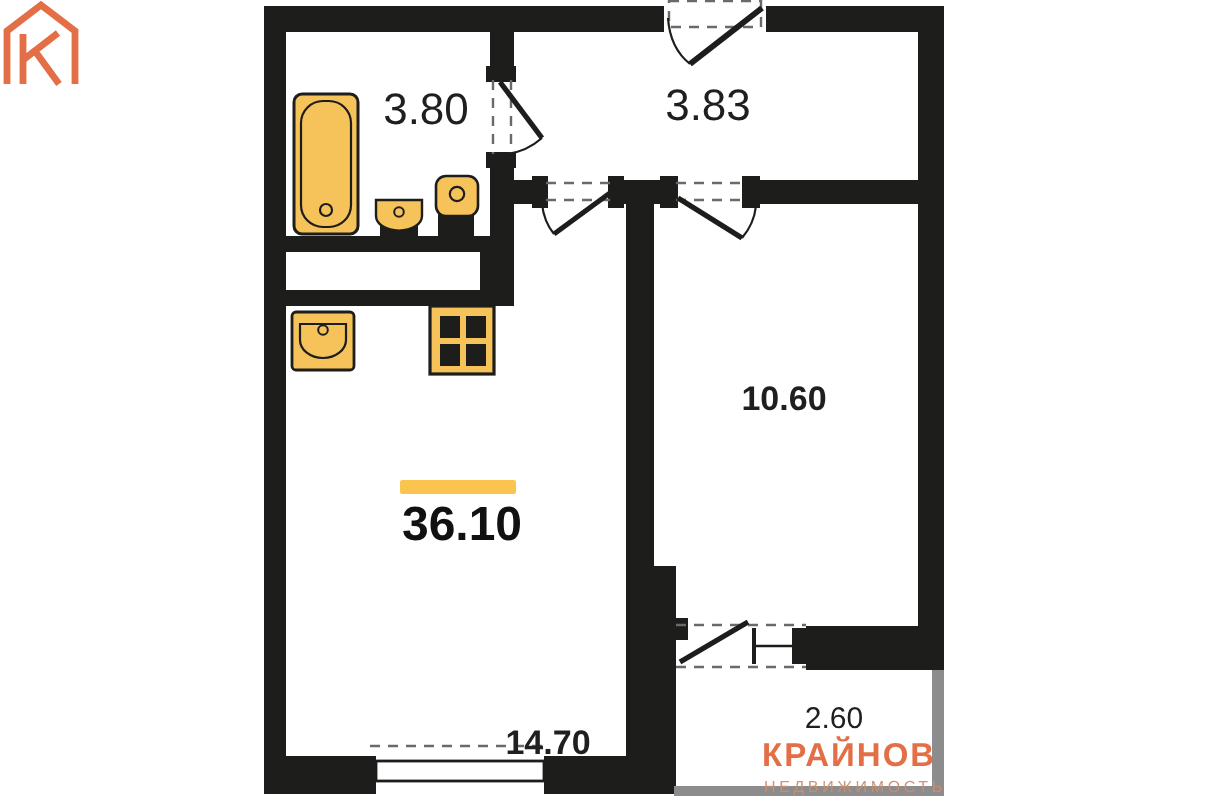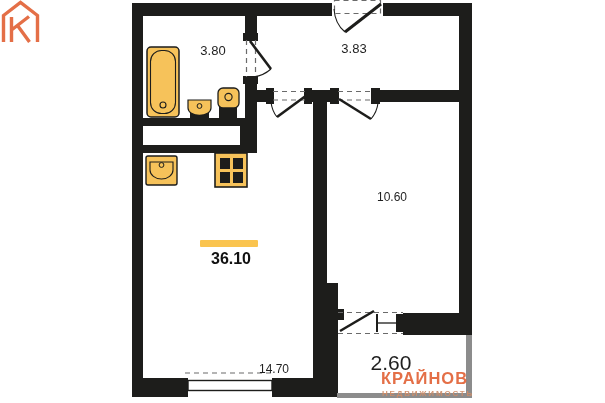--- a/index.html
+++ b/index.html
@@ -6,31 +6,31 @@
     --wall:#1d1d1b; --fixture:#f6c25a; --accent:#fac44f;
     --logo-orange:#e2653a; --logo-tagline:#cf8d68;
     --balcony-gray:#8c8c8c; --label-dark:#1f1f1f;
   }
   html,body{margin:0;padding:0;background:#fff;}
   .stage{position:relative;width:605px;height:403px;background:#fff;overflow:hidden;
          font-family:"Liberation Sans",sans-serif;}
   .stage svg{position:absolute;left:0;top:0;}
   .lbl{position:absolute;color:var(--label-dark);white-space:nowrap;
        transform:translateX(-50%);line-height:1;}
-  .lbl-sm{font-size:12px;}
-  .lbl-md{font-size:13px;}
-  .total-value{position:absolute;transform:translateX(-50%);font-size:16px;font-weight:bold;
+  .lbl-sm{font-size:17px;font-weight:bold;}
+  .lbl-md{font-size:22px;}
+  .total-value{position:absolute;transform:translateX(-50%);font-size:24px;font-weight:bold;
        color:#111;line-height:1;}
   .accent-bar{position:absolute;left:200px;top:240px;width:58px;height:7px;
        background:var(--accent);border-radius:1px;}
   .logo{position:absolute;left:0;top:0;width:574px;height:403px;opacity:.93;pointer-events:none;}
   .logo-icon{position:absolute;left:336px;top:360px;}
   .brand{position:absolute;left:381px;top:370px;font-size:16.5px;font-weight:bold;
        letter-spacing:1px;color:var(--logo-orange);line-height:1;}
-  .tagline{position:absolute;left:382px;top:390px;font-size:8px;font-weight:bold;
+  .tagline{position:absolute;left:382px;top:390px;font-size:8px;font-weight:normal;
        letter-spacing:1.8px;color:var(--logo-tagline);line-height:1;}
 </style>
 </head>
 <body>
 
 <div class="stage">
 
   <svg width="605" height="403" viewBox="0 0 605 403">
 
     <g fill="var(--wall)">
@@ -148,21 +148,21 @@
         <rect x="220" y="172" width="10" height="11" fill="var(--wall)" stroke="none"></rect>
         <rect x="233" y="172" width="10" height="11" fill="var(--wall)" stroke="none"></rect>
       </g>
     </g>
   </svg>
 
   <div class="lbl lbl-md" style="left:213px;top:44px;">3.80</div>
   <div class="lbl lbl-md" style="left:354px;top:42px;">3.83</div>
   <div class="lbl lbl-sm" style="left:392px;top:191px;">10.60</div>
   <div class="lbl lbl-sm" style="left:274px;top:363px;">14.70</div>
-  <div class="lbl" style="left:391px;top:352px;font-size:21px;">2.60</div>
+  <div class="lbl" style="left:417px;top:352px;font-size:15px;">2.60</div>
 
   <div class="accent-bar"></div>
   <div class="total-value" style="left:231px;top:251px;">36.10</div>
 
   <div class="logo">
     <svg class="logo-icon" width="41" height="43" viewBox="0 0 41 43">
       <path d="M3.5,42 L3.5,15.5 L20.5,2.5 L37.5,15.5 L37.5,42" fill="none" stroke="var(--logo-orange)" stroke-width="3.4"></path>
       <path d="M11.5,17 L11.5,42 M11.5,30 L29,16.5 M17.5,25.5 L29.5,42" fill="none" stroke="var(--logo-orange)" stroke-width="3.4"></path>
     </svg>
     <div class="brand">КРАЙНОВ</div>

